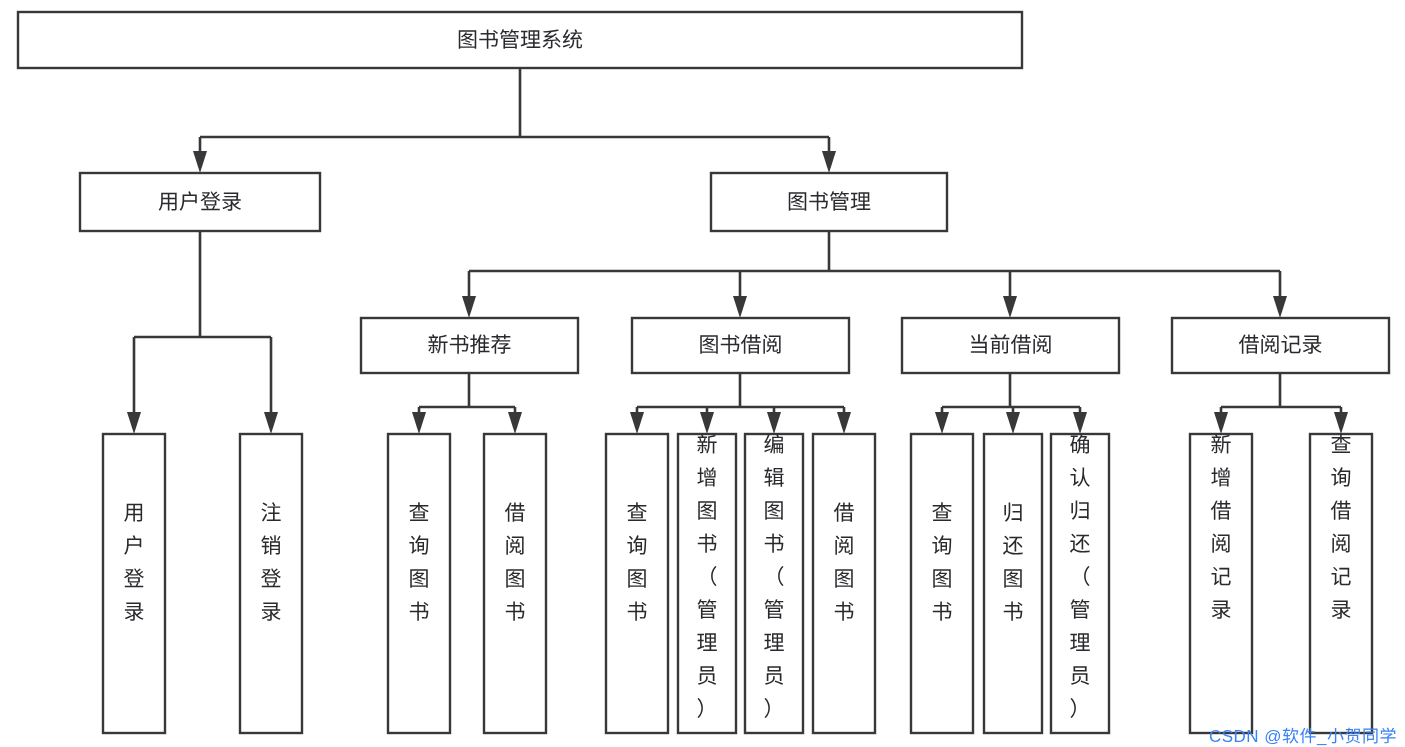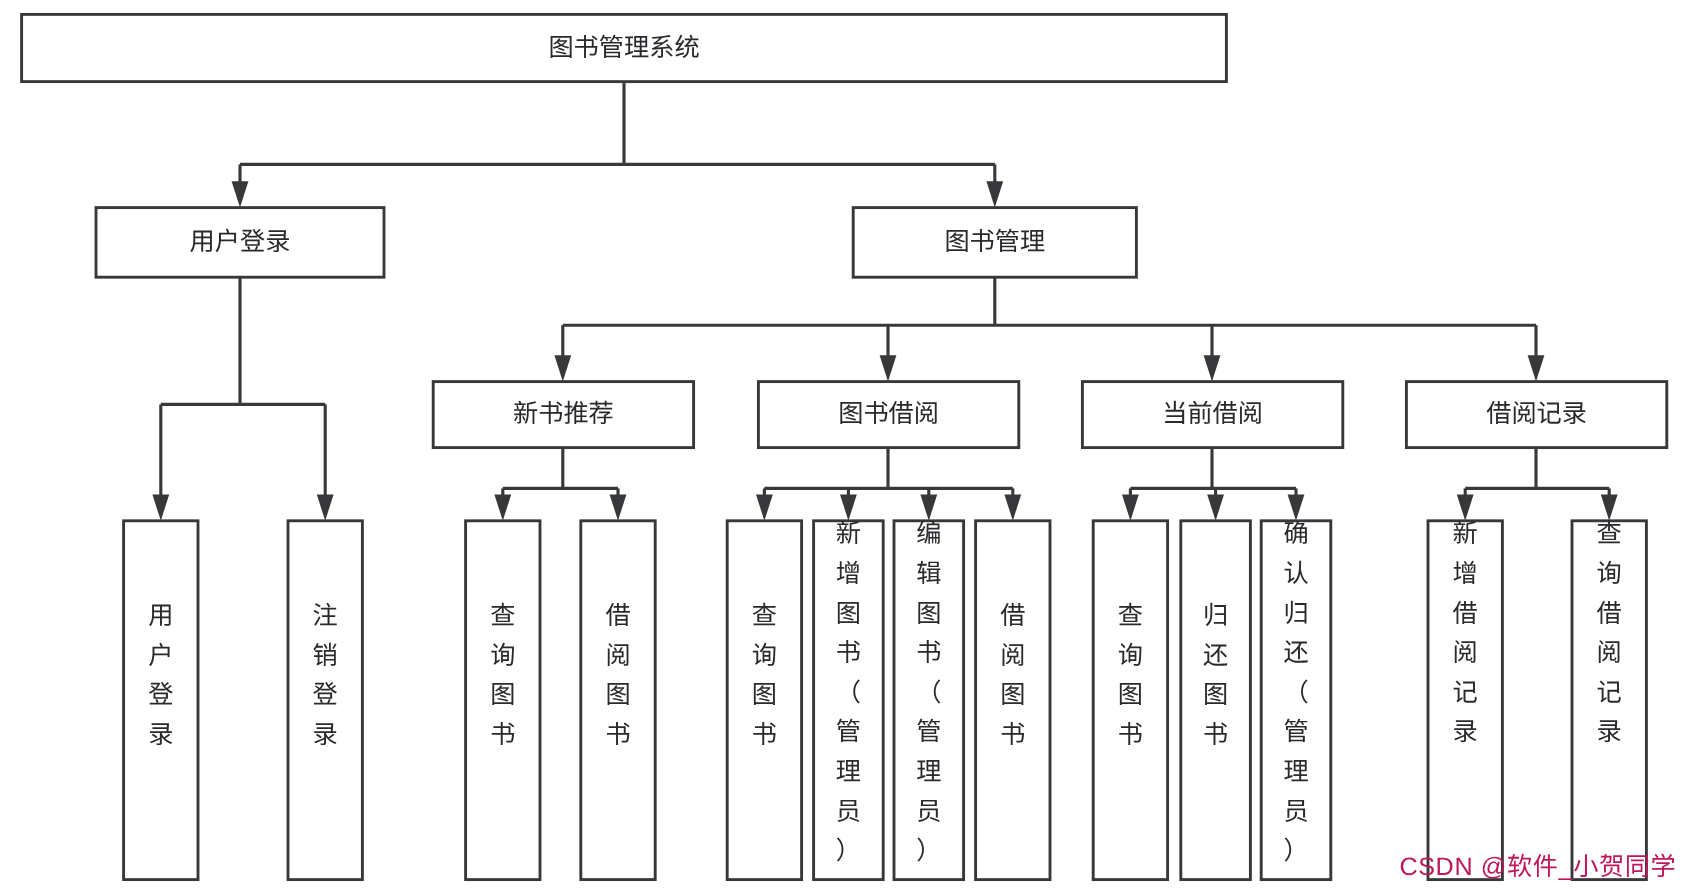--- a/index.html
+++ b/index.html
@@ -53,24 +53,24 @@
   }
   .node-label-vertical {
     fill: #2a2a2e;
     font-family: "Liberation Sans", "DejaVu Sans", sans-serif;
     font-size: 21px;
     text-anchor: middle;
   }
   .watermark-text {
     position: absolute;
     right: 8px;
-    bottom: 12px;
+    bottom: 0;
     font-family: "Liberation Sans", "DejaVu Sans", sans-serif;
-    font-size: 21px;
-    color: #be185d;
+    font-size: 17px;
+    color: #3b82f6;
     letter-spacing: 0.5px;
     user-select: none;
     white-space: nowrap;
   }
 </style>
 </head>
 <body>
 
 <div id="diagram-root">
 

